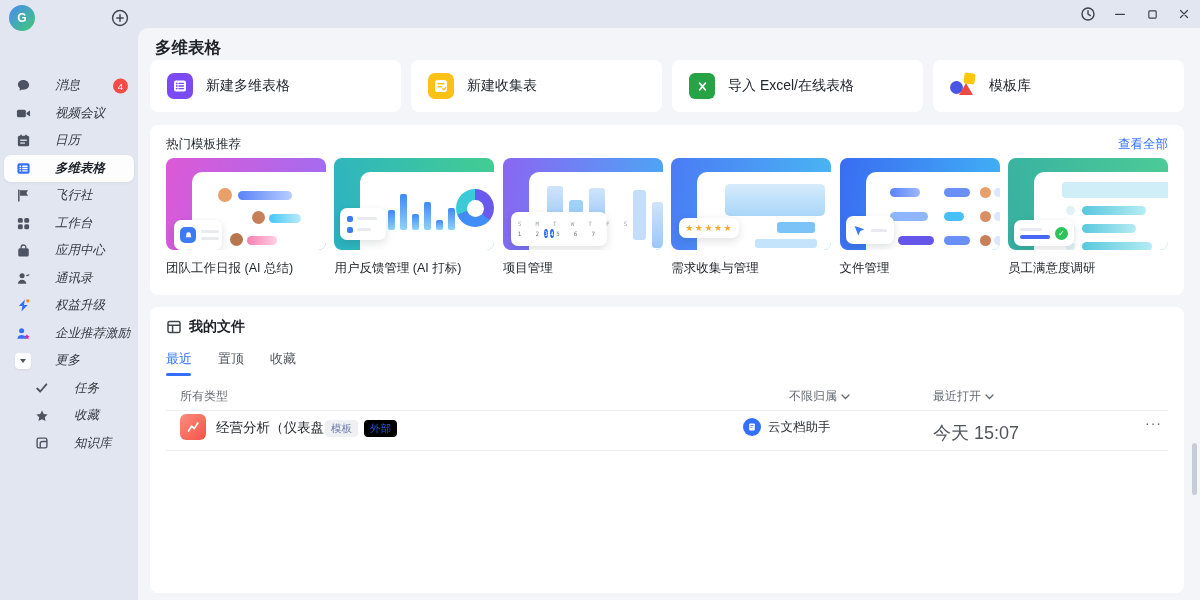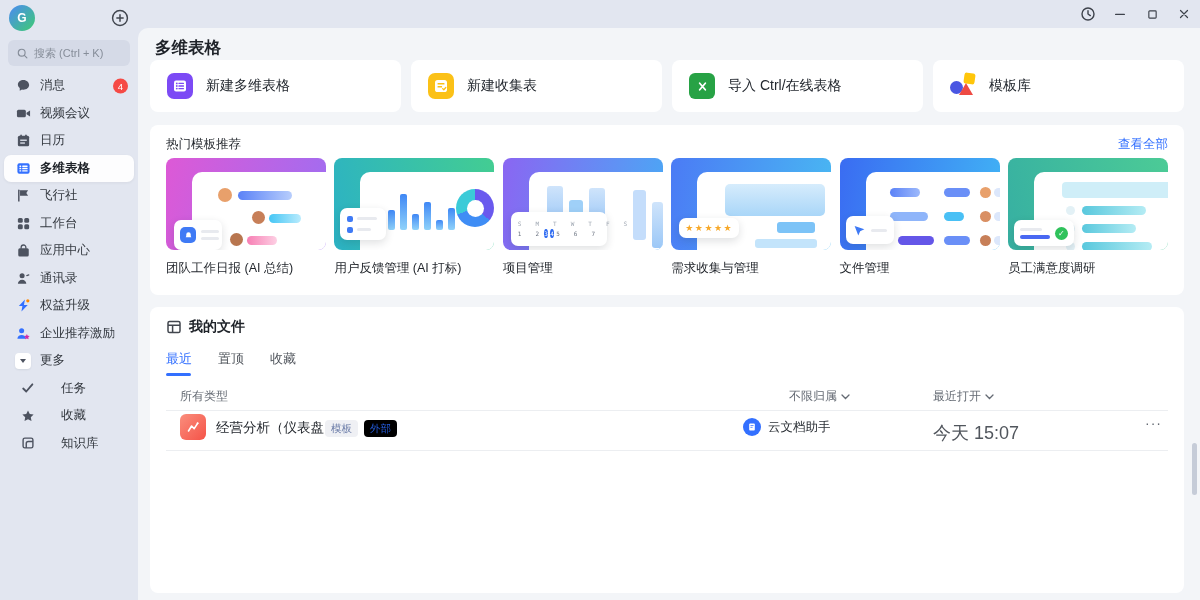--- a/index.html
+++ b/index.html
@@ -17,24 +17,24 @@
             background:linear-gradient(135deg,#4a90e8 10%,#3fc57f 90%); color:#fff; font-size:12px; font-weight:bold;
             display:flex; align-items:center; justify-content:center; }
   .plusbtn { position:absolute; left:111px; top:9px; width:18px; height:18px; color:#40454e; }
   .searchbox { position:absolute; left:8px; top:40px; width:122px; height:26px; border-radius:6px;
                background:#d5dae7; display:flex; align-items:center; padding:0 8px; gap:5px; color:#868d99; }
   .searchbox span { font-size:11px; white-space:nowrap; }
   .nav { position:absolute; left:0; top:72px; width:138px; display:flex; flex-direction:column; }
   .nav-item { height:27.5px; display:flex; align-items:center; padding-left:15px; position:relative;
               font-size:12.5px; color:#33383f; cursor:pointer; }
   .nav-item .nico { width:16px; height:16px; display:flex; align-items:center; justify-content:center; color:#4d5360; flex:none; }
-  .nav-item .nlabel { margin-left:9px; white-space:nowrap; }
+  .nav-item .nlabel { margin-left:24px; white-space:nowrap;font-style:italic; }
   .nav-item.active { background:#fdfdfe; border-radius:7px; margin:0 4px; padding-left:11px; box-shadow:0 1px 3px rgba(31,35,41,.06); }
   .nav-item.active .nlabel { font-weight:bold; color:#1f2329; }
-  .nav-item.sub { padding-left:20px;gap:16px; }
+  .nav-item.sub { padding-left:34px; }
   .badge { position:absolute; right:10px; top:50%; transform:translateY(-50%); min-width:15px; height:15px;
            background:#f54a45; border-radius:8px; color:#fff; font-size:9.5px; display:flex; align-items:center;
            justify-content:center; padding:0 3px; }
   .morebox { width:16px; height:16px; background:#fff; border-radius:4px; display:flex; align-items:center;
              justify-content:center; box-shadow:0 1px 2px rgba(31,35,41,.08); }
   .tri-down { width:0; height:0; border-left:3.5px solid transparent; border-right:3.5px solid transparent; border-top:4.5px solid #4d5360; }
 
   
   .main { position:absolute; left:138px; top:28px; right:0; bottom:0; background:#f3f5f8; border-top-left-radius:10px; }
   .page-title { position:absolute; left:17px; top:9px; font-size:16.5px; font-weight:bold; color:#1f2329; }
@@ -183,29 +183,20 @@
 <div class="sidebar">
   <div class="avatar">
       <span>G</span>
     </div>
   <div class="plusbtn">
     <svg width="18" height="18" viewBox="0 0 16 16">
         <circle cx="8" cy="8" r="6.6" fill="none" stroke="currentColor" stroke-width="1.3"></circle>
         <path d="M8 5.2v5.6M5.2 8h5.6" stroke="currentColor" stroke-width="1.3" stroke-linecap="round"></path>
       </svg>
   </div>
-  <div class="searchbox">
-    <span>
-      <svg width="13" height="13" viewBox="0 0 16 16">
-          <circle cx="7" cy="7" r="4.2" fill="none" stroke="currentColor" stroke-width="1.4"></circle>
-          <path d="M10.3 10.3 13.4 13.4" stroke="currentColor" stroke-width="1.4" stroke-linecap="round"></path>
-        </svg>
-    </span>
-    <span>搜索 (Ctrl + K)</span>
-  </div>
 
   <div class="nav">
     <div class="nav-item">
       <span class="nico">
           <svg width="15" height="15" viewBox="0 0 16 16" fill="currentColor">
             <path d="M8 2C4.7 2 2 4.2 2 7c0 1.5.8 2.8 2 3.7V13.6l2.4-1.3c.5.1 1 .2 1.6.2 3.3 0 6-2.2 6-5S11.3 2 8 2z"></path>
           </svg>
         </span>
       <span class="nlabel">消息</span>
       <span class="badge">4</span>
@@ -371,21 +362,21 @@
           </svg>
       </span>
       <span class="act-label">新建收集表</span>
     </div>
     <div class="act-card">
       <span class="act-ico ico-excel">
         <svg width="15" height="15" viewBox="0 0 16 16">
             <path d="M5 4.5l6 7M11 4.5l-6 7" stroke="#fff" stroke-width="1.9" stroke-linecap="round"></path>
           </svg>
       </span>
-      <span class="act-label">导入 Ctrl/在线表格</span>
+      <span class="act-label">导入 Excel/在线表格</span>
     </div>
     <div class="act-card">
       <span class="act-ico ico-tpl">
         <span class="tpl-square"></span>
           <span class="tpl-circle"></span>
           <span class="tpl-triangle"></span>
       </span>
       <span class="act-label">模板库</span>
     </div>
   </div>

